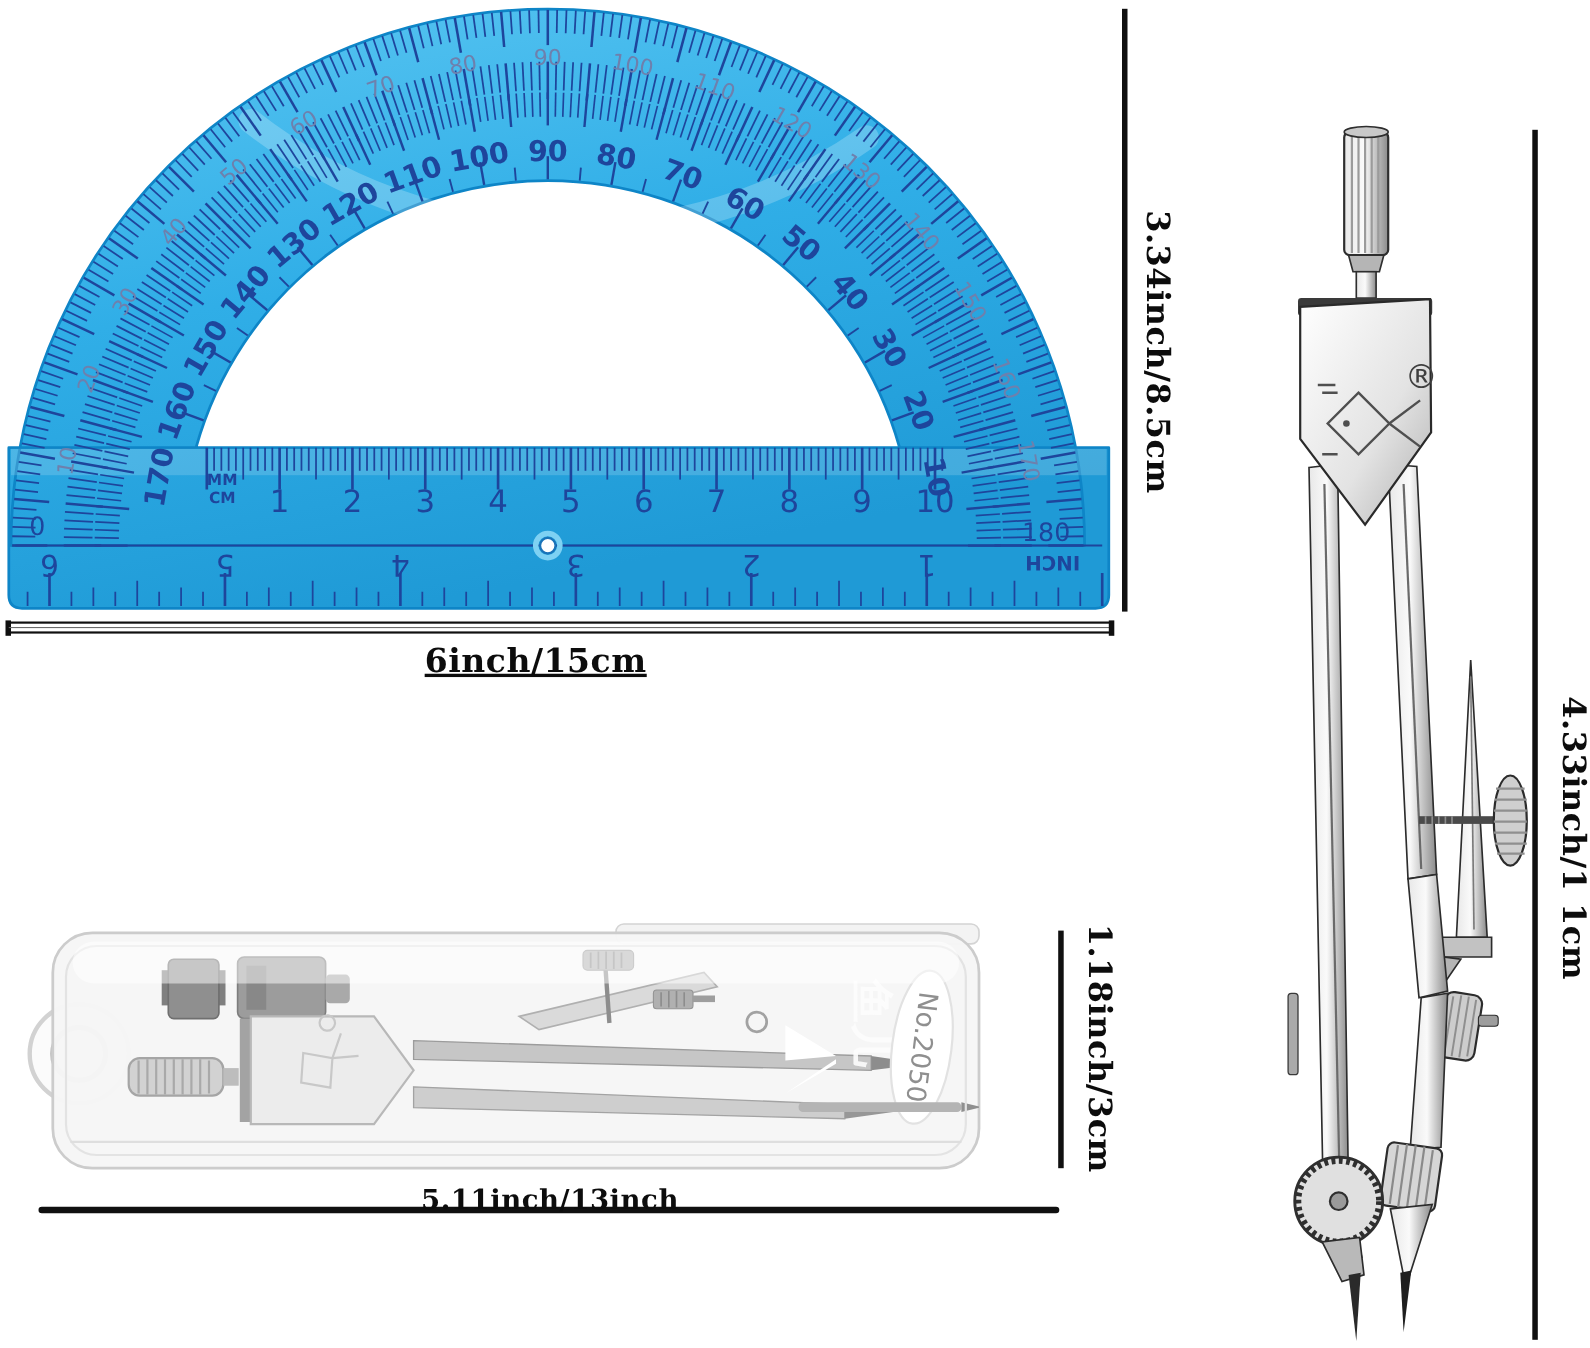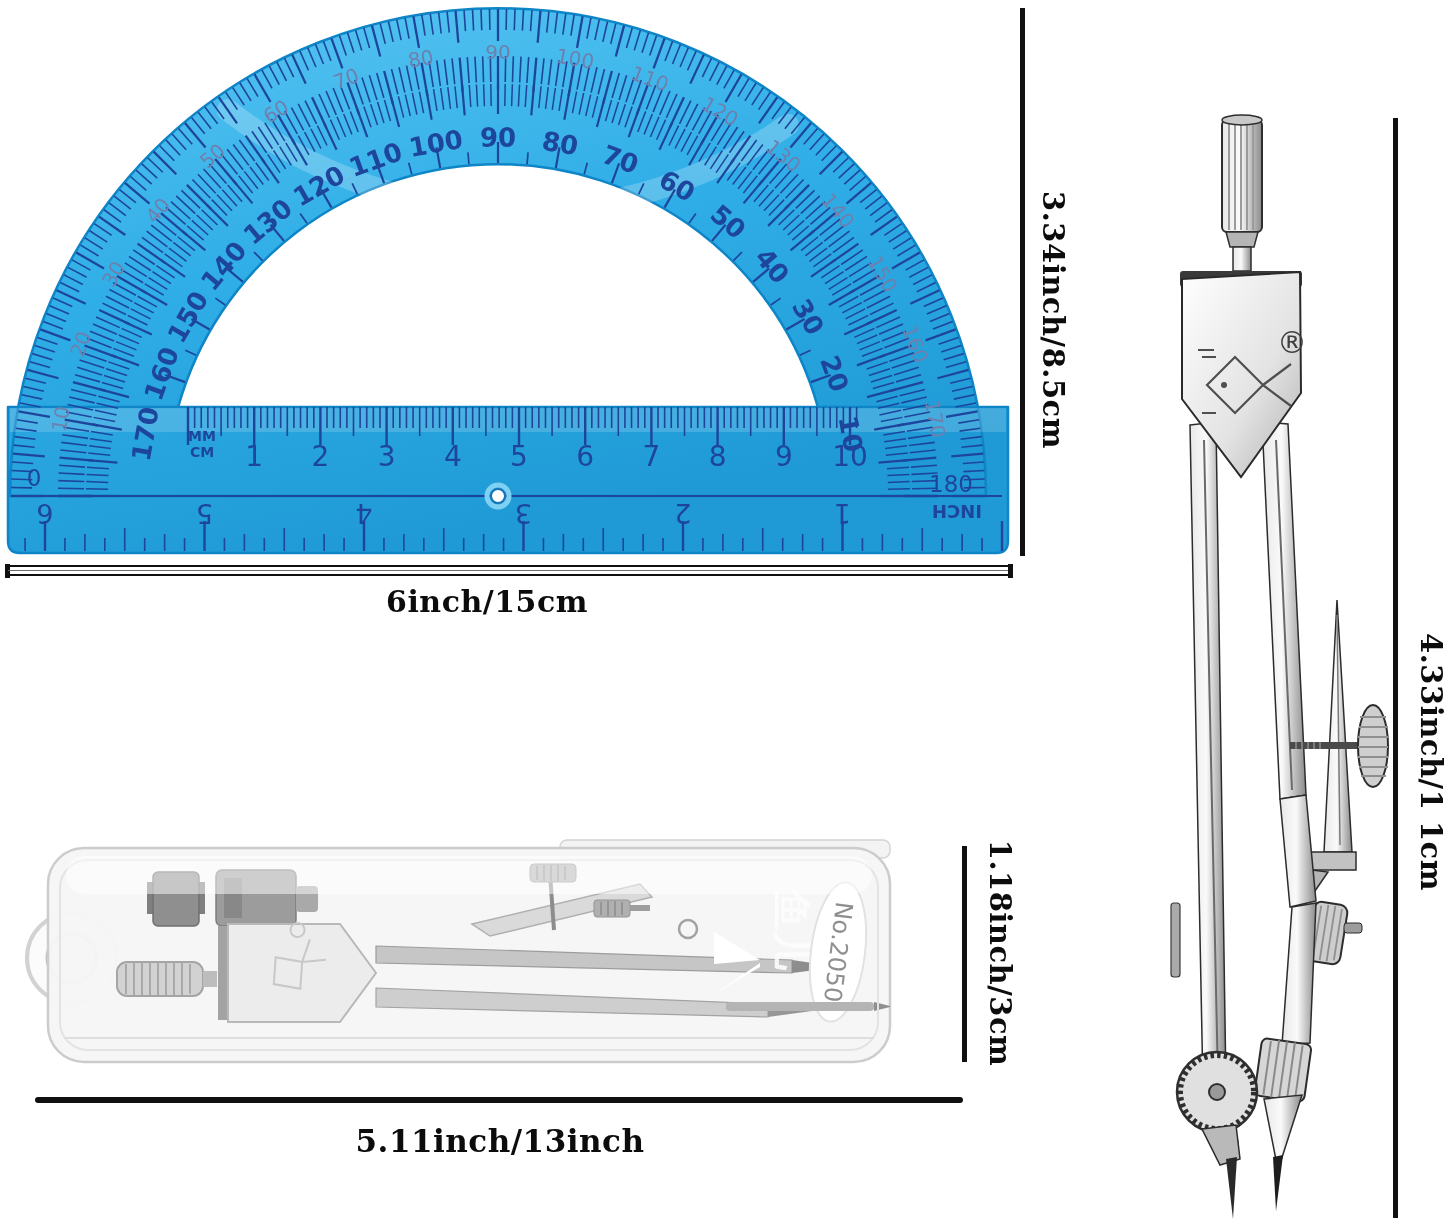--- a/index.html
+++ b/index.html
@@ -962,18 +962,18 @@
   <div class="dim-line-h" style="left:8px;top:565px;width:1002px;">
     <span class="cap" style="left:-3px"></span>
     <span class="mid"></span>
     <span class="cap" style="right:-3px"></span>
   </div>
   <div class="dim-bar" style="left:35px;top:1097px;width:928px;height:6px;border-radius:3px;"></div>
   <div class="dim-bar" style="left:1020px;top:8px;width:4.5px;height:548px;"></div>
   <div class="dim-bar" style="left:962px;top:846px;width:4.5px;height:216px;"></div>
   <div class="dim-bar" style="left:1393px;top:118px;width:4.5px;height:1100px;"></div>
 
-  <div class="dim-label" style="left:487px;top:601px;">6inch/15cm</div>
-  <div class="dim-label" style="left:500px;top:1141px;font-size:31px;">5.11inch/13inch</div>
+  <div class="dim-label" style="left:487px;top:601px;text-decoration:underline;">6inch/15cm</div>
+  <div class="dim-label" style="left:500px;top:1091px;font-size:25px;">5.11inch/13inch</div>
   <div class="dim-label rot" style="left:1053px;top:320px;font-size:29px;">3.34inch/8.5cm</div>
   <div class="dim-label rot" style="left:1000px;top:953px;font-size:29px;">1.18inch/3cm</div>
   <div class="dim-label rot" style="left:1431px;top:762px;font-size:29px;">4.33inch/1 1cm</div>
 </div>
 
 </body></html>

